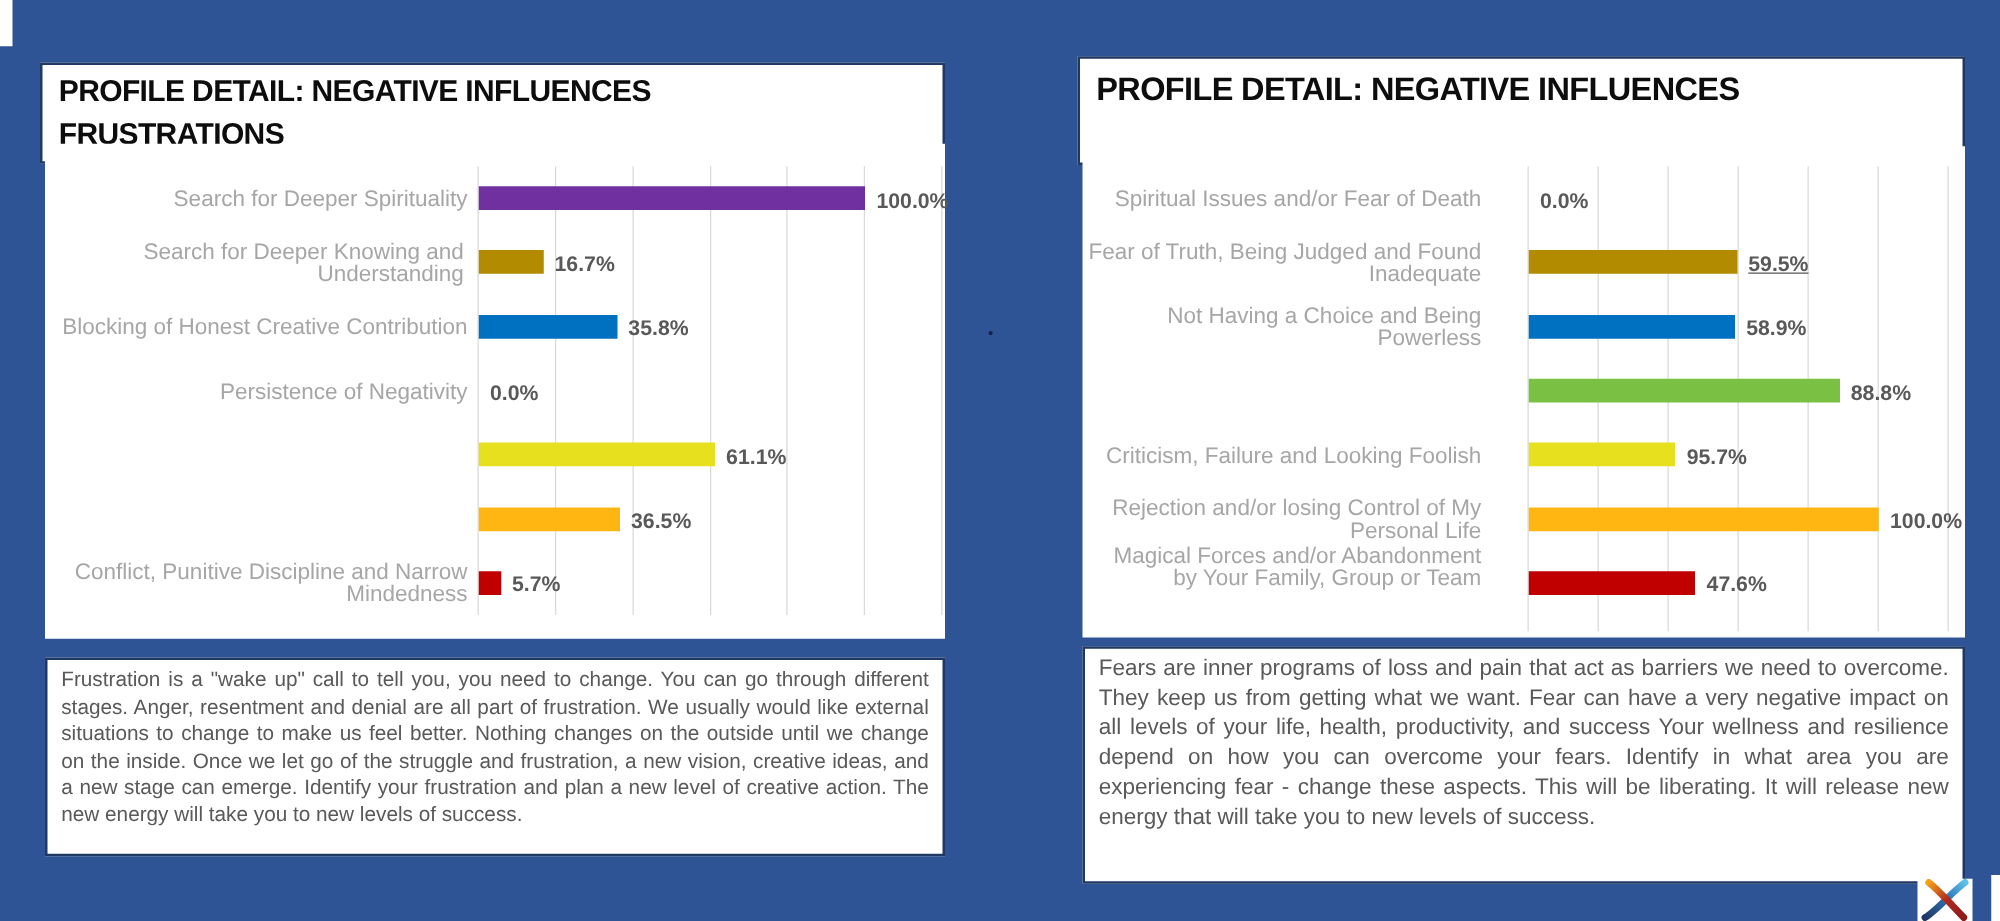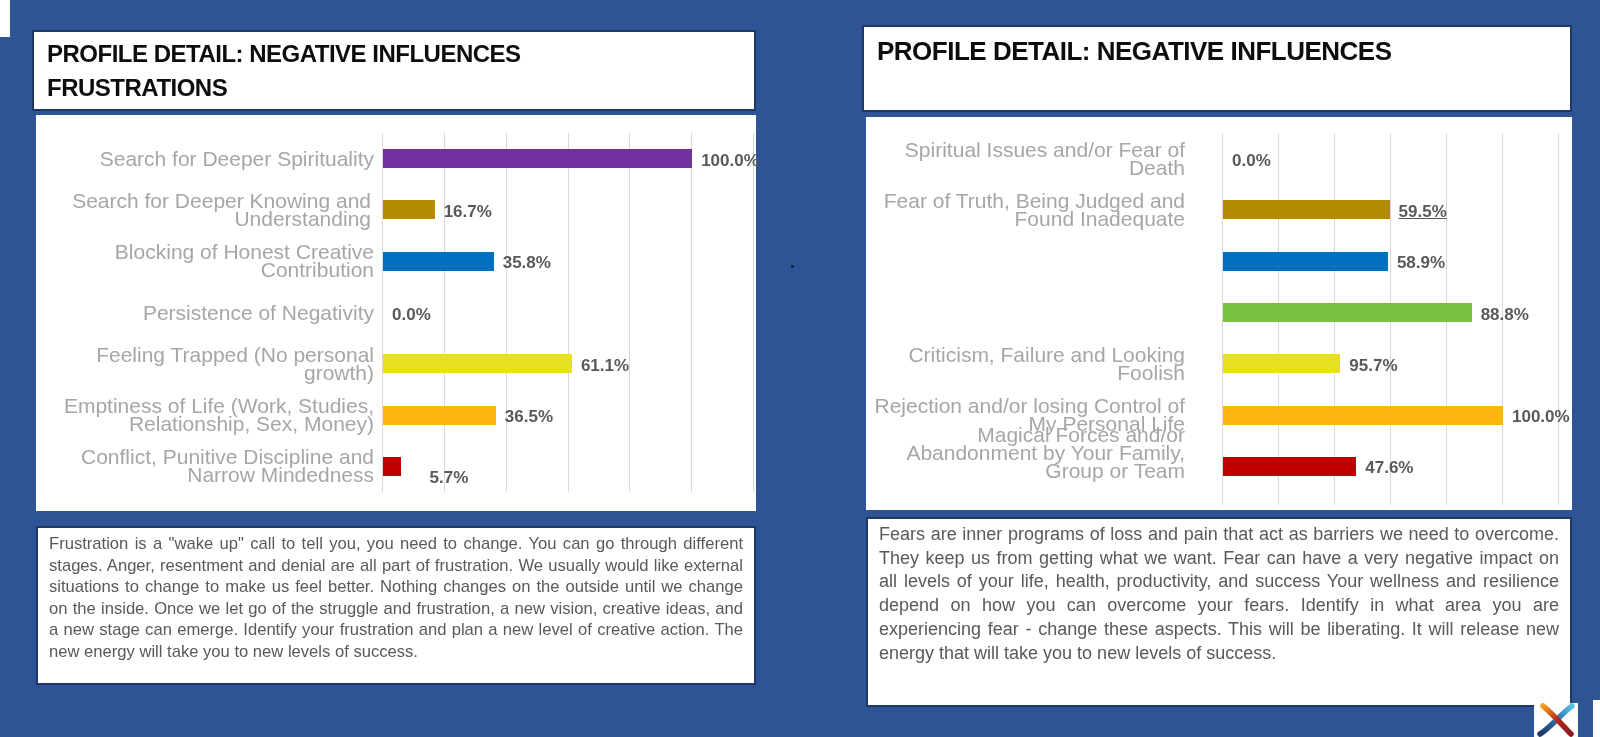--- a/index.html
+++ b/index.html
@@ -2,29 +2,29 @@
 <html><head>
 <meta charset="utf-8">
 <style>
   html,body{margin:0;padding:0;}
   body{
     width:1600px;height:737px;position:relative;overflow:hidden;
     background:#2F5496;
     font-family:"Liberation Sans", sans-serif;
   }
   .white-box{position:absolute;background:#ffffff;}
-  .title-box{border:2px solid #1F3864;box-sizing:border-box;}
+  .title-box{border:2px solid #1F3864;box-sizing:border-box;margin-top:20px;}
   .title-line{font-weight:bold;color:#0d0d0d;letter-spacing:-0.5px;white-space:nowrap;}
   .title-left .title-line{font-size:24px;line-height:34px;}
   .title-right .title-line{font-size:26px;line-height:37px;}
   .chart{position:absolute;background:#ffffff;}
   .gridline{position:absolute;width:1px;background:#D9D9D9;}
   .row-label{
     position:absolute;display:flex;align-items:center;justify-content:flex-end;
-    text-align:right;color:#A6A6A6;font-size:21px;line-height:18px;
+    text-align:right;color:#A6A6A6;font-size:18px;line-height:18px;
   }
   .bar{position:absolute;}
   .bar-value{
     position:absolute;font-size:17px;font-weight:700;color:#595959;white-space:nowrap;
   }
   .text-box{
     border:2px solid #1F3864;box-sizing:border-box;color:#595959;
     text-align:justify;overflow:hidden;
   }
   .text-box-left{font-size:16.6px;line-height:21.5px;padding:5px 11px;}
@@ -58,29 +58,27 @@
     <div class="bar" style="left: 347px; top: 34.15px; width: 309.167px; height: 19px; background: rgb(112, 48, 160);"></div>
     <div class="bar-value" style="left: 665.167px; top: 35.65px;">100.0%</div>
     <div class="row-label" style="left: 1px; width: 334px; top: 67.95px; height: 54px;">Search for Deeper Knowing and Understanding</div>
     <div class="bar" style="left: 347px; top: 85.45px; width: 51.6308px; height: 19px; background: rgb(178, 139, 0);"></div>
     <div class="bar-value" style="left: 407.631px; top: 86.95px;">16.7%</div>
     <div class="row-label" style="left: 4px; width: 334px; top: 119.25px; height: 54px;">Blocking of Honest Creative Contribution</div>
     <div class="bar" style="left: 347px; top: 136.75px; width: 110.682px; height: 19px; background: rgb(0, 112, 192);"></div>
     <div class="bar-value" style="left: 466.682px; top: 138.25px;">35.8%</div>
     <div class="row-label" style="left: 4px; width: 334px; top: 170.55px; height: 54px;">Persistence of Negativity</div>
     <div class="bar-value" style="left: 356px; top: 189.55px;">0.0%</div>
-    <div class="row-label" style="left: 4px; width: 334px; top: 221.85px; height: 54px;">Feeling Trapped (No personal growth)</div>
     <div class="bar" style="left: 347px; top: 239.35px; width: 188.901px; height: 19px; background: rgb(230, 224, 30);"></div>
     <div class="bar-value" style="left: 544.901px; top: 240.85px;">61.1%</div>
-    <div class="row-label" style="left: 4px; width: 334px; top: 273.15px; height: 54px;">Emptiness of Life (Work, Studies, Relationship, Sex, Money)</div>
     <div class="bar" style="left: 347px; top: 290.65px; width: 112.846px; height: 19px; background: rgb(255, 182, 18);"></div>
     <div class="bar-value" style="left: 468.846px; top: 292.15px;">36.5%</div>
     <div class="row-label" style="left: 4px; width: 334px; top: 324.45px; height: 54px;">Conflict, Punitive Discipline and Narrow Mindedness</div>
     <div class="bar" style="left: 347px; top: 341.95px; width: 17.6225px; height: 19px; background: rgb(192, 0, 0);"></div>
-    <div class="bar-value" style="left: 373.623px; top: 353px; margin-left: 20px;">5.7%</div>
+    <div class="bar-value" style="left: 373.623px; top: 343px;">5.7%</div>
   </div>
 
 <div class="white-box text-box text-box-left" style="left:36px;top:526px;width:720px;height:159px;">
   <span>Frustration is a "wake up" call to tell you, you need to change. You can go through different stages. Anger, resentment and denial are all part of frustration. We usually would like external situations to change to make us feel better. Nothing changes on the outside until we change on the inside. Once we let go of the struggle and frustration, a new vision, creative ideas, and a new stage can emerge. Identify your frustration and plan a new level of creative action. The new energy will take you to new levels of success.</span>
 </div>
 
 <div class="white-box title-box title-right" style="left:862px;top:25px;width:710px;height:87px;padding:6px 0 0 13px;">
   <div class="title-line">PROFILE DETAIL: NEGATIVE INFLUENCES</div>
 </div>
 
@@ -90,20 +88,21 @@
     <div class="gridline" style="left: 468px; top: 16px; height: 372px;"></div>
     <div class="gridline" style="left: 524px; top: 16px; height: 372px;"></div>
     <div class="gridline" style="left: 580px; top: 16px; height: 372px;"></div>
     <div class="gridline" style="left: 636px; top: 16px; height: 372px;"></div>
     <div class="gridline" style="left: 692px; top: 16px; height: 372px;"></div>
     <div class="row-label" style="left: 4px; width: 315px; top: 14.65px; height: 54px;">Spiritual Issues and/or Fear of Death</div>
     <div class="bar-value" style="left: 366px; top: 33.65px;">0.0%</div>
     <div class="row-label" style="left: 4px; width: 315px; top: 65.95px; height: 54px;">Fear of Truth, Being Judged and Found Inadequate</div>
     <div class="bar" style="left: 357px; top: 83.45px; width: 166.6px; height: 19px; background: rgb(178, 139, 0);"></div>
     <div class="bar-value" style="left: 532.6px; top: 84.95px; text-decoration: underline;">59.5%</div>
+    <div class="row-label" style="left: 4px; width: 315px; top: 117.25px; height: 54px;">Not Having a Choice and Being Powerless</div>
     <div class="bar" style="left: 357px; top: 134.75px; width: 164.92px; height: 19px; background: rgb(0, 112, 192);"></div>
     <div class="bar-value" style="left: 530.92px; top: 136.25px;">58.9%</div>
     <div class="bar" style="left: 357px; top: 186.05px; width: 248.64px; height: 19px; background: rgb(122, 193, 67);"></div>
     <div class="bar-value" style="left: 614.64px; top: 187.55px;">88.8%</div>
     <div class="row-label" style="left: 4px; width: 315px; top: 219.85px; height: 54px;">Criticism, Failure and Looking Foolish</div>
     <div class="bar" style="left: 357px; top: 237.35px; width: 117.32px; height: 19px; background: rgb(230, 224, 30);"></div>
     <div class="bar-value" style="left: 483.32px; top: 238.85px;">95.7%</div>
     <div class="row-label" style="left: 4px; width: 315px; top: 271.15px; height: 54px;">Rejection and/or losing Control of My Personal Life</div>
     <div class="bar" style="left: 357px; top: 288.65px; width: 280px; height: 19px; background: rgb(255, 182, 18);"></div>
     <div class="bar-value" style="left: 646px; top: 290.15px;">100.0%</div>

